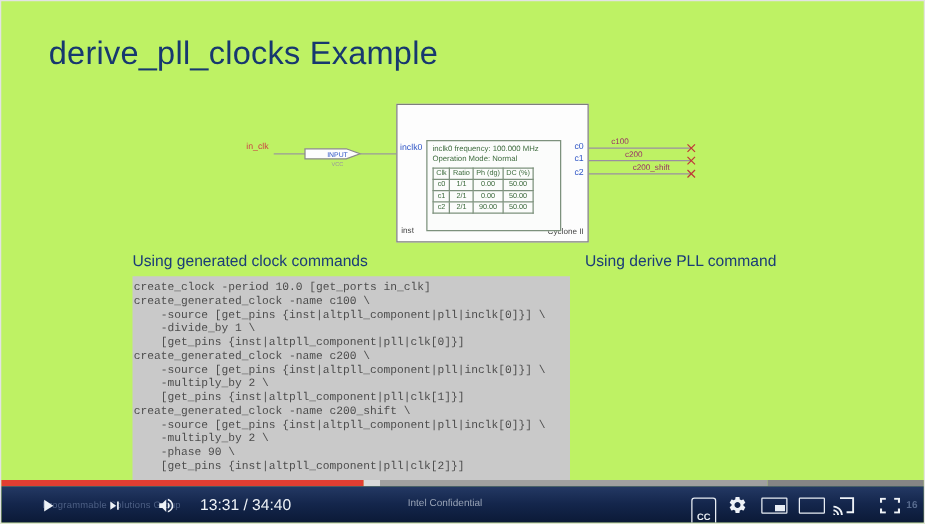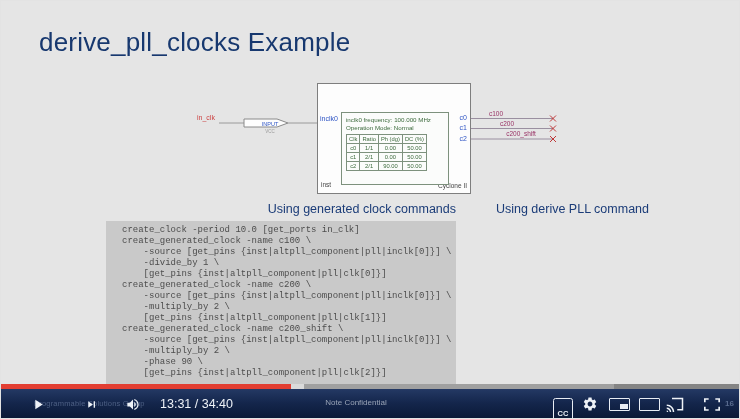--- a/index.html
+++ b/index.html
@@ -1,17 +1,17 @@
 <!DOCTYPE html>
 <html><head>
 <meta charset="utf-8">
 <style>
   * { margin:0; padding:0; box-sizing:border-box; }
   body { background:#ffffff; font-family:"Liberation Sans", sans-serif; }
-  .screen { position:relative; width:740px; height:419px; background:#e5e5e5;
+  .screen { position:relative; width:740px; height:419px; background:#bef264;
             border:1px solid #e3e3e3; overflow:hidden; }
 
   
   .slide-title { position:absolute; left:38px; top:26px; font-size:26px; font-weight:normal;
                  color:#17386f; letter-spacing:0.2px; }
 
   .diagram { position:absolute; left:190px; top:78px; width:380px; height:130px; }
   .diagram svg.wires { position:absolute; left:0; top:0; pointer-events:none; }
   .outer-box { position:absolute; left:126px; top:4px; width:154px; height:111px;
                border:1px solid #7e7e7e; background:#fdfdfd; }
@@ -25,26 +25,26 @@
   .lbl-device { position:absolute; left:126px; top:103px; width:150px; text-align:right;
                 font-size:6.5px; color:#444; }
   .inner-box { position:absolute; left:150px; top:33px; width:108px; height:73px;
                border:1px solid #7d917d; background:#fbfcfb; padding:3px 4px;
                font-size:6.2px; line-height:7.8px; color:#3d6b3d; }
   .pll-table { border-collapse:collapse; margin-top:2px; }
   .pll-table td, .pll-table th { border:0.8px solid #7d917d; font-size:5.8px; font-weight:normal;
                color:#3d6b3d; padding:1px 2px; text-align:center; line-height:6px; }
 
   
-  .heading { position:absolute; top:201px; font-size:12.5px; color:#1b3c78; text-align:right; }
+  .heading { position:absolute; top:201px; font-size:12.5px; color:#1b3c78; text-align:left; }
   .heading.left { left:105px; width:350px; }
-  .heading.right { left:467px; width:161px;margin-left:20px; }
+  .heading.right { left:467px; width:161px; }
   .codeblock { position:absolute; top:220px; height:163px; background:#c9c9c9;
                font-family:"Liberation Mono", monospace; font-size:9px; color:#4d4d4d;
-               white-space:pre; padding:4px 16px; overflow:hidden; }
+               white-space:pre; padding:4px 1px; overflow:hidden; }
   .codeblock.left { left:105px; width:350px; line-height:11px; }
   .codeblock.right { left:467px; width:161px; line-height:11.8px; }
 
   
   .progress { position:absolute; left:0; top:383px; width:740px; height:5px; display:flex; cursor:pointer; }
   .prog-played { background:#e23e32; height:100%; }
   .prog-handle { background:#dadada; height:100%; }
   .prog-buffered { background:#a0a0a0; height:100%; }
   .prog-rest { background:#858585; height:100%; flex:1; }
 
@@ -166,21 +166,21 @@
 
   <div class="progress">
     <div class="prog-played" style="width:39.2%"></div>
     <div class="prog-handle" style="width:1.7%"></div>
     <div class="prog-buffered" style="width:41.9%"></div>
     <div class="prog-rest"></div>
   </div>
 
   <div class="controls">
     <span class="wm-left">Programmable Solutions Group</span>
-    <span class="wm-center">Note Confidential</span>
+    <span class="wm-center">Intel Confidential</span>
     <span class="wm-page">16</span>
 
     <svg class="ctl" style="left:29px; top:7px" width="16" height="17" viewBox="0 0 24 24">
       <path d="M8 5v14l11-7z" fill="#eef2f7"></path>
     </svg>
 
     <svg class="ctl" style="left:84px; top:9px" width="13" height="13" viewBox="0 0 24 24">
       <path d="M6 6l8.5 6L6 18V6zM16 6h2.5v12H16z" fill="#eef2f7"></path>
     </svg>
 

